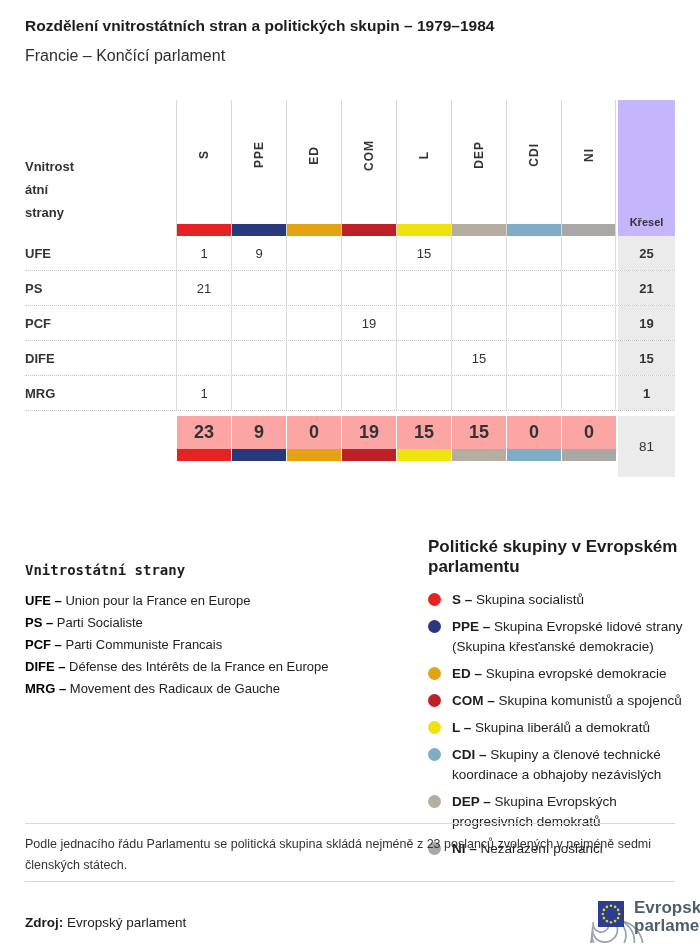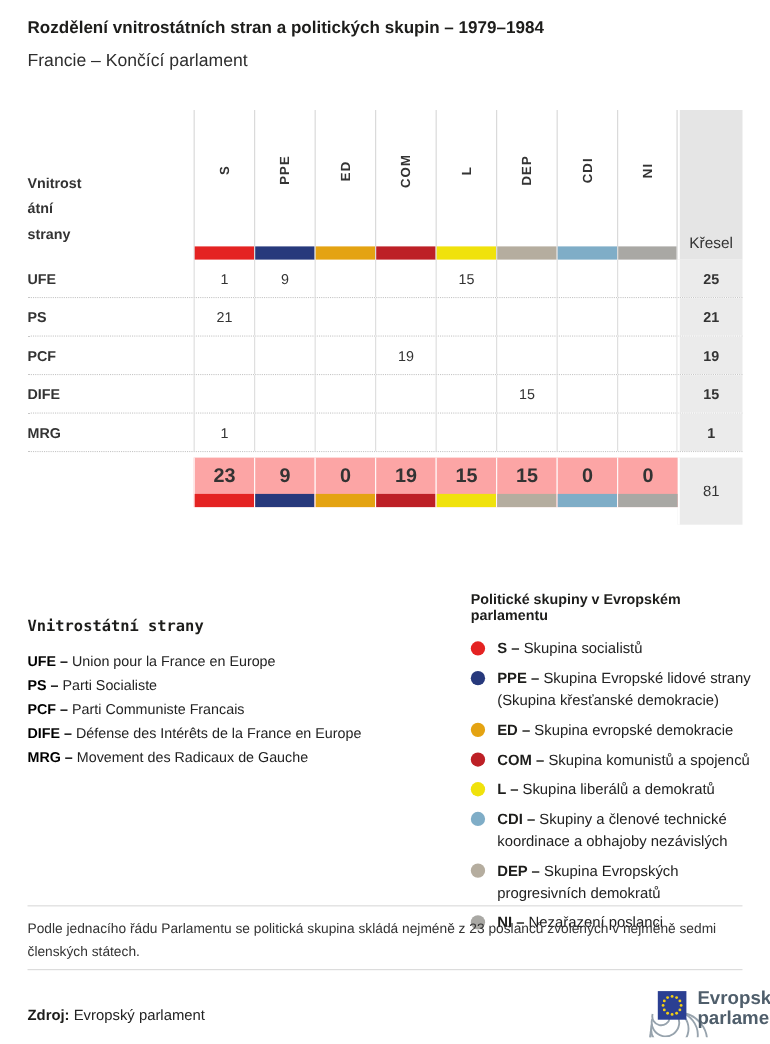--- a/index.html
+++ b/index.html
@@ -15,23 +15,23 @@
   .tbl { position:absolute; left:25px; top:100px; width:650px; }
   .hdr { display:flex; height:136px; }
   .corner { width:151px; display:flex; flex-direction:column; justify-content:flex-end; padding-bottom:12px;
             font-weight:bold; font-size:13px; line-height:23px; color:#333; }
   .col { width:55px; border-left:1px solid #d6d6d6; position:relative;
          display:flex; align-items:center; justify-content:center; }
   .col.last { border-right:1px solid #d6d6d6; }
   .vlabel { writing-mode:vertical-rl; transform:rotate(180deg); font-weight:bold; font-size:12px;
             letter-spacing:1px; color:#333; margin-bottom:26px; }
   .hbar { position:absolute; bottom:0; left:0; right:0; height:12px; }
-  .seatshdr { width:59px; border-left:2px solid #fff; background:#e5e5e5;
+  .seatshdr { width:59px; border-left:2px solid #fff; background:#c4b5fd;
               display:flex; align-items:flex-end; justify-content:center; padding-bottom:8px;
-              font-weight:normal; font-size:14px; color:#333; }
+              font-weight:bold; font-size:11px; color:#333; }
   .row { display:flex; height:35px; border-bottom:1px dotted #c6c6c6; }
   .rl { width:151px; display:flex; align-items:center; font-weight:bold; font-size:13px; color:#333; }
   .rv { width:55px; border-left:1px solid #dcdcdc; display:flex; align-items:center; justify-content:center;
         font-size:13px; }
   .rv.last { border-right:1px solid #dcdcdc; }
   .rs { width:59px; border-left:2px solid #fff; background:#ebebeb; display:flex; align-items:center;
         justify-content:center; font-weight:bold; font-size:13px; }
   .totals { display:flex; margin-top:5px; }
   .tl { width:151px; }
   .tv { width:55px; height:45px; background:#fca5a5; border-left:1px solid #fff; position:relative;
@@ -41,21 +41,21 @@
   .ts { width:59px; height:61px; background:#ebebeb; border-left:2px solid #fff;
         display:flex; align-items:center; justify-content:center; font-size:13.5px; }
 
   
   .leg-left { position:absolute; left:25px; top:562px; width:390px; }
   .leg-left h3 { font-family:"DejaVu Sans Mono", monospace; font-size:14px; font-weight:bold;
                  color:#1d1d1b; margin-bottom:12px; }
   .pitem { font-size:13px; line-height:22px; color:#222; }
   .pitem b { color:#000000; }
   .leg-right { position:absolute; left:428px; top:537px; width:256px; }
-  .leg-right h3 { font-size:13px; font-weight:bold; color:#1d1d1b; margin-bottom:13px; }
+  .leg-right h3 { font-size:17px; font-weight:bold; color:#1d1d1b; margin-bottom:13px; }
   .gitem { display:flex; gap:11px; margin-bottom:7px; }
   .dot { width:13px; height:13px; border-radius:50%; flex:none; margin-top:3px; }
   .gtext { font-size:13.5px; line-height:20px; color:#222; }
   .gtext b { color:#1d1d1b; }
 
   
   .rule { position:absolute; left:25px; width:650px; border-top:1px solid #d9d9d9; }
   .rule1 { top:823px; } .rule2 { top:881px; }
   .note { position:absolute; left:25px; top:834px; width:645px; font-size:12.5px; line-height:21px; color:#333; }
   .source { position:absolute; left:25px; top:915px; font-size:13.5px; color:#222; }

